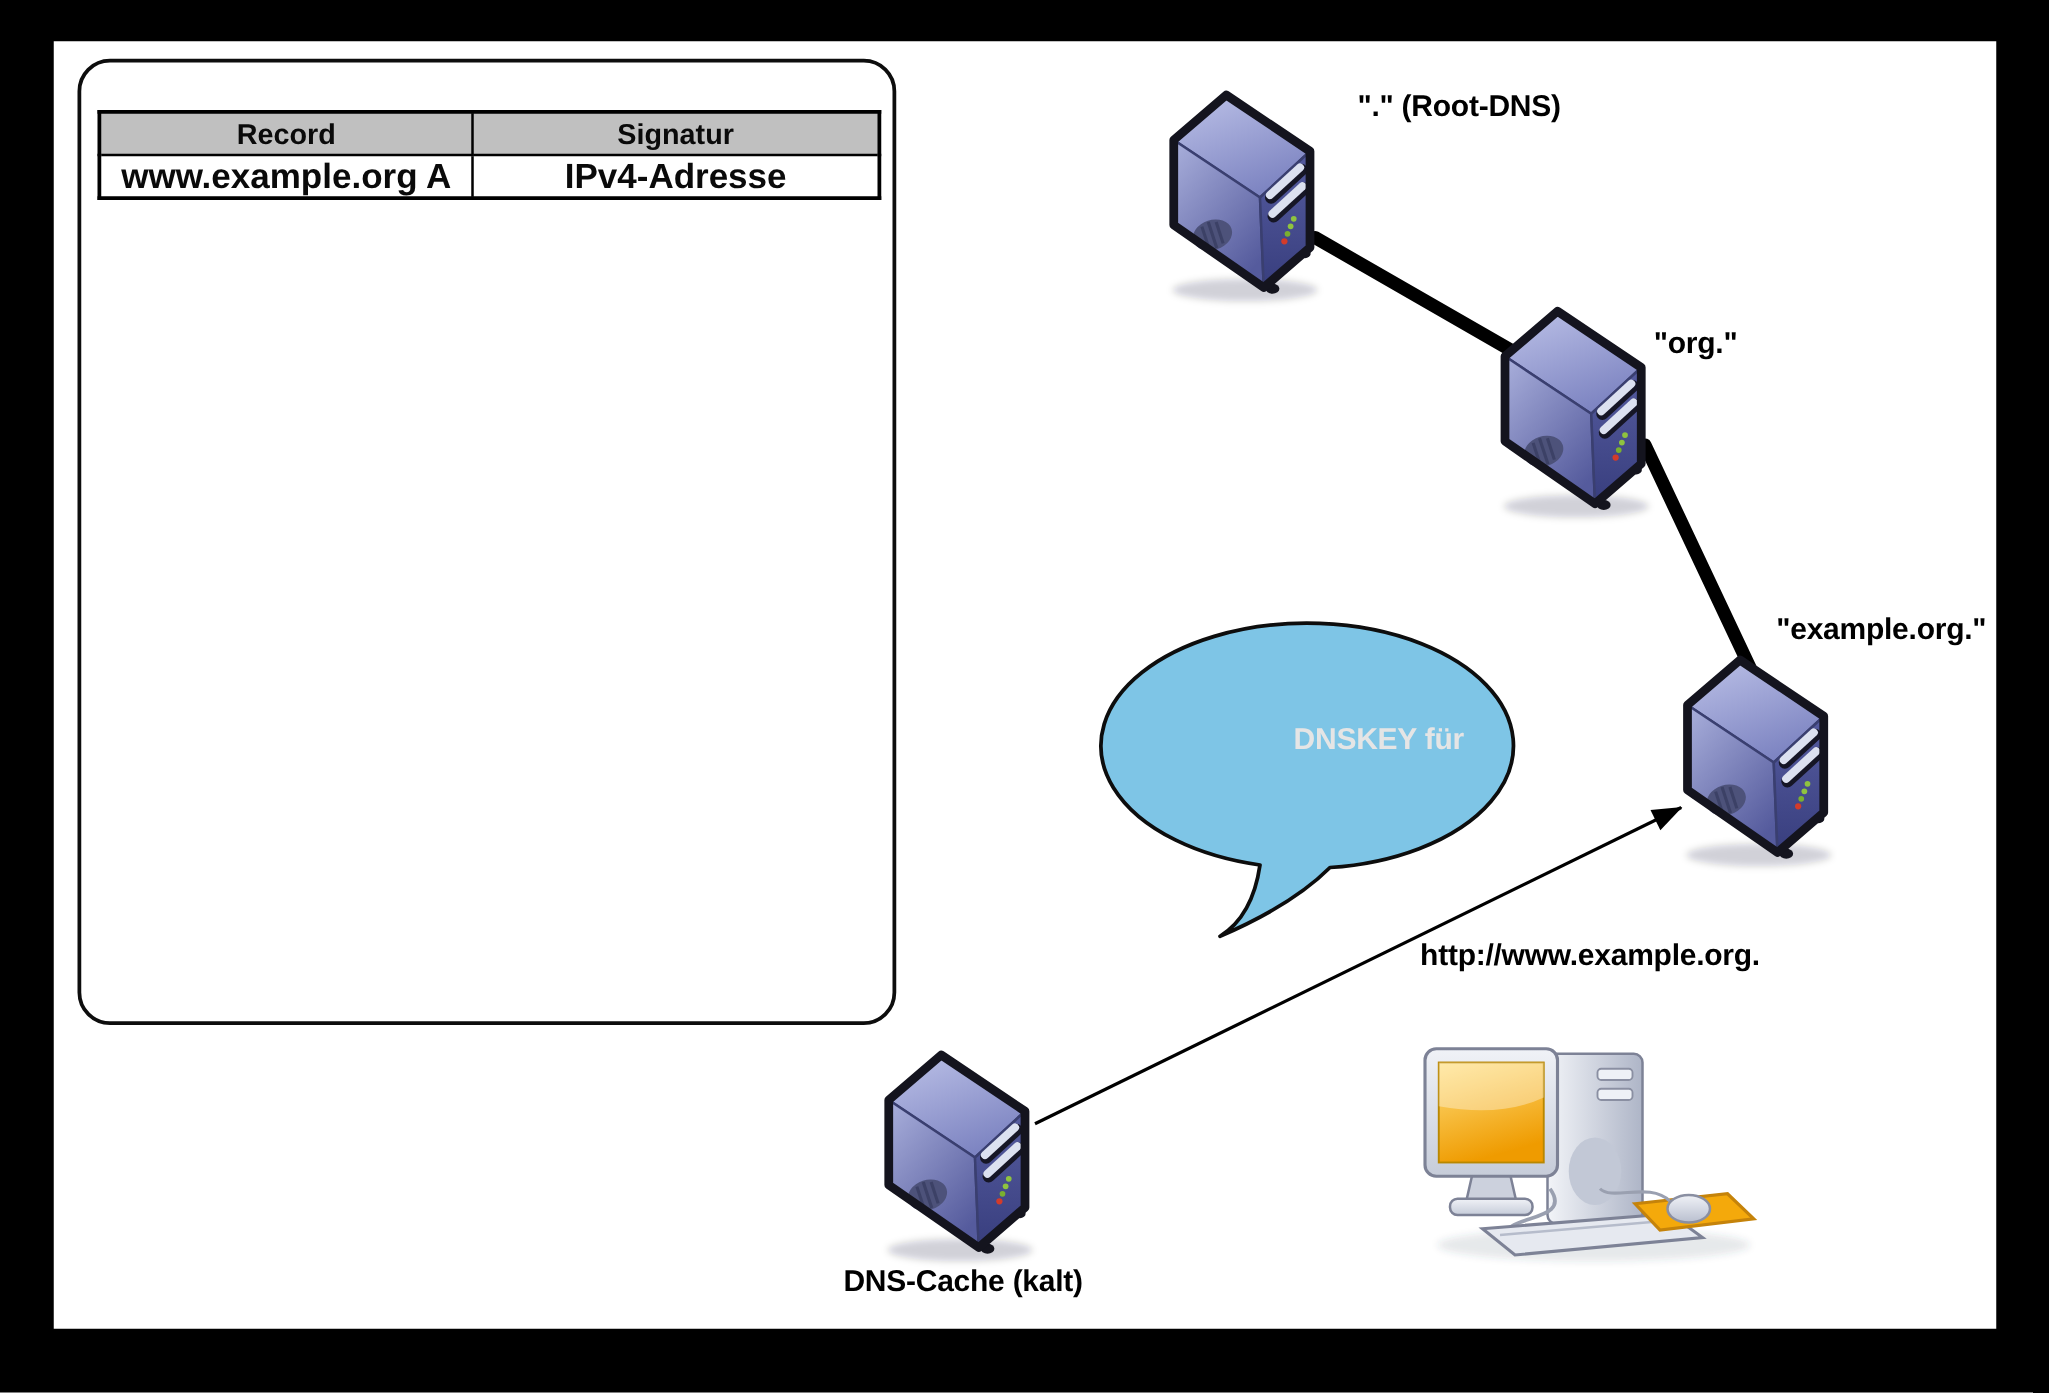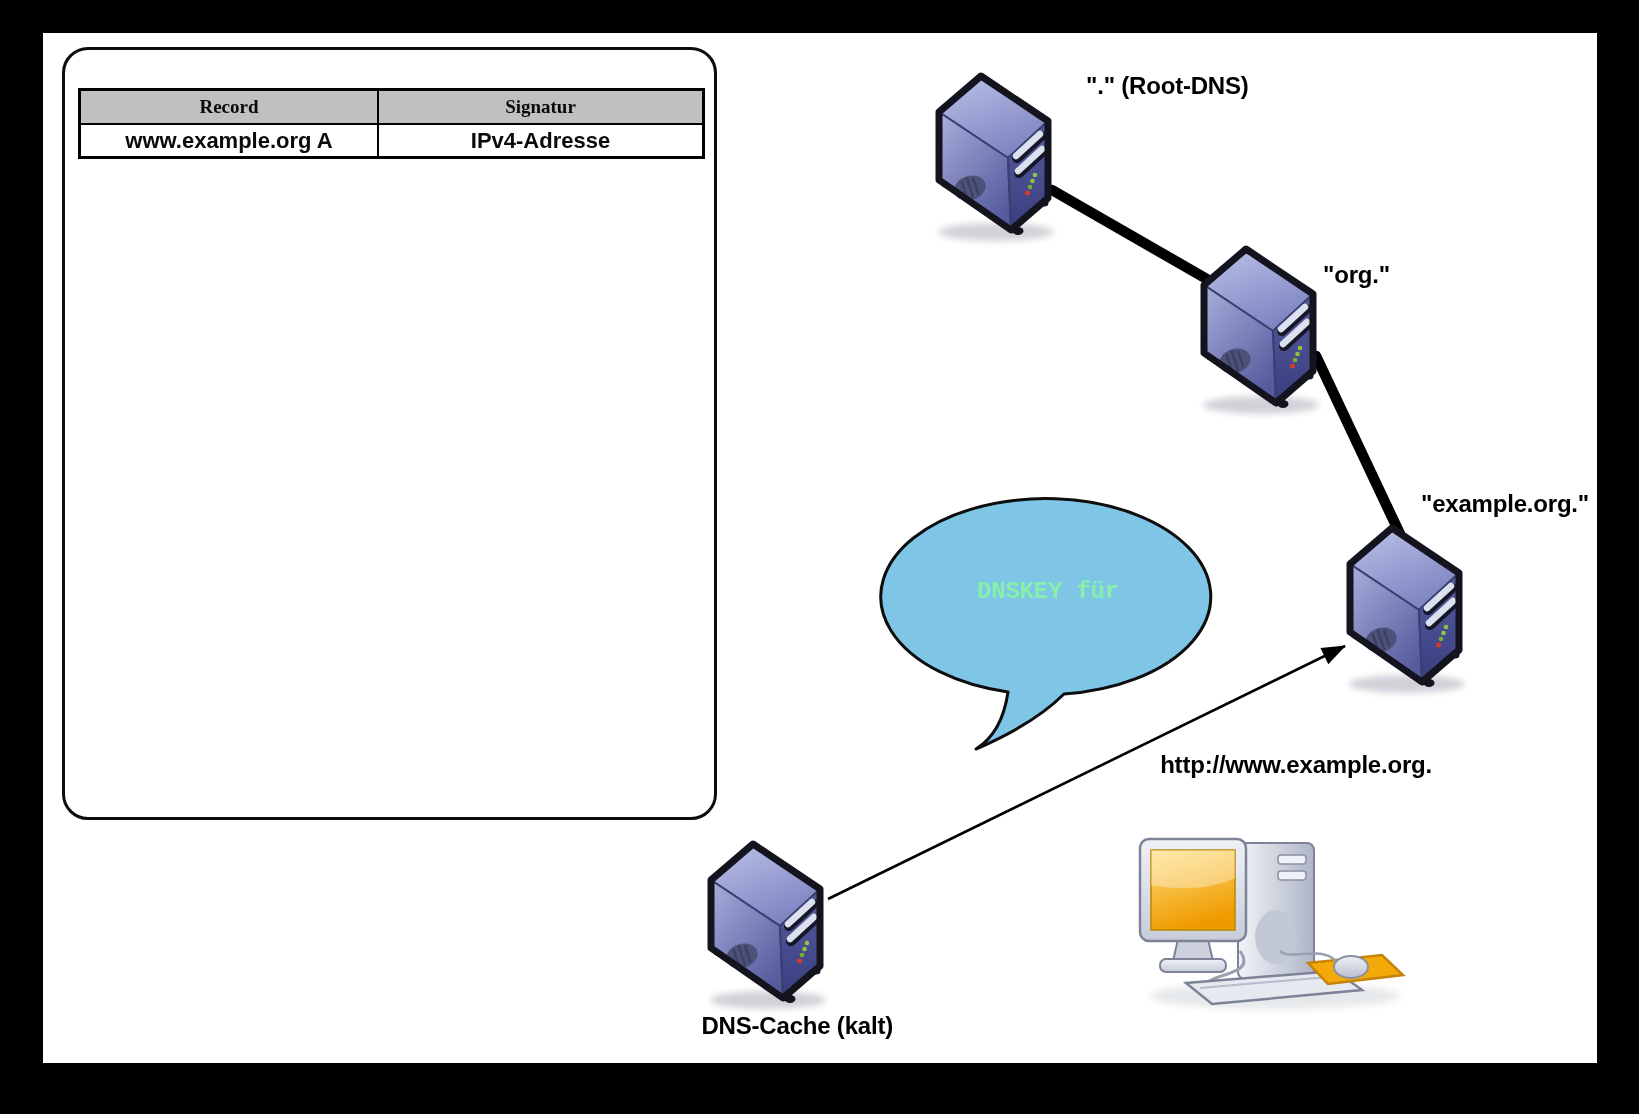--- a/index.html
+++ b/index.html
@@ -14,31 +14,31 @@
     border:3px solid #0d0d0d;border-radius:26px;box-sizing:border-box;background:#fff;
   }
   table.rec{
     position:absolute;left:78px;top:88px;border-collapse:collapse;
     border:3px solid #000;background:#fff;
   }
   table.rec th,table.rec td{
     border:2px solid #000;font-weight:bold;text-align:center;
     color:#0a0a0a;padding:0 6px;
   }
-  table.rec th{background:#c0c0c0;font-size:19px;height:32px;font-family:Liberation Serif, serif;}
-  table.rec td{font-size:22px;height:31px;}
+  table.rec th{background:#c0c0c0;font-size:23px;height:32px;}
+  table.rec td{font-size:28px;height:31px;}
   .c1{width:284px}.c2{width:311px}
   .lbl{
     position:absolute;font-weight:bold;font-size:24px;color:#000;
     white-space:nowrap;letter-spacing:-0.2px;
   }
-  .lbl-center{text-align:right;}
+  .lbl-center{text-align:center;}
   .bubble-text{
-    position:absolute;left:898px;top:576px;width:300px;text-align:center;
-    font-weight:bold;font-size:24px;line-height:31px;color:#86efac;letter-spacing:-0.2px;font-family:Liberation Mono, monospace;
+    position:absolute;left:953px;top:576px;width:300px;text-align:center;
+    font-weight:bold;font-size:24px;line-height:31px;color:#e5e5e5;letter-spacing:-0.2px;
   }
 </style>
 </head>
 <body>
 
 <div class="canvas"></div>
 
 <svg class="svg-layer" width="1639" height="1114" viewBox="0 0 1639 1114">
   <defs>
     <filter id="fblur" x="-50%" y="-50%" width="200%" height="200%">

